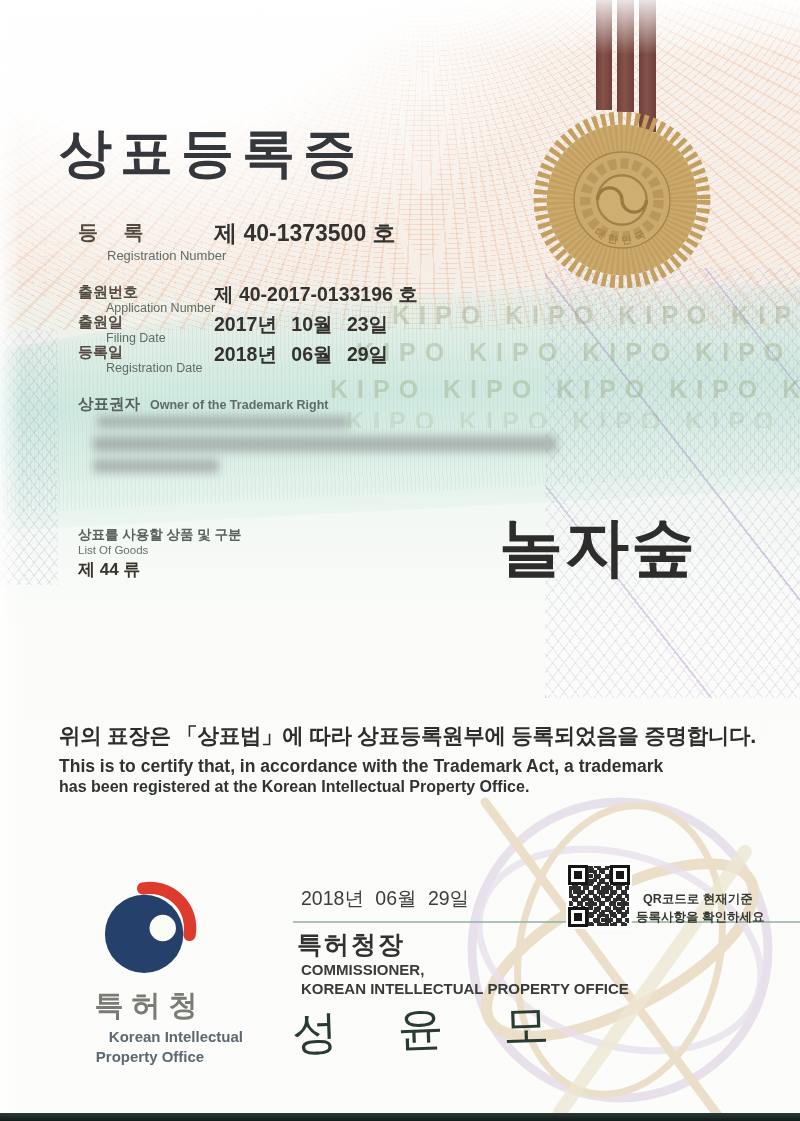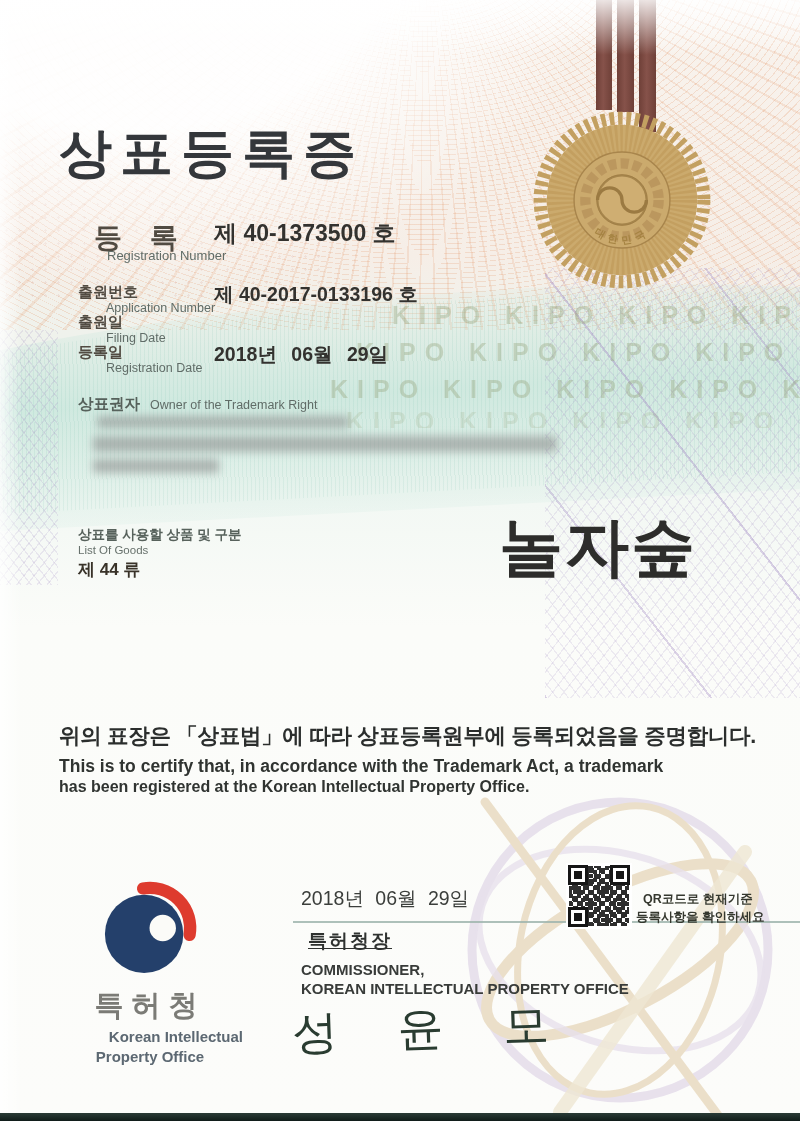--- a/index.html
+++ b/index.html
@@ -45,49 +45,49 @@
   .ribbon-3{left:639px;width:17px;height:132px;}
   .seal-svg{left:528px;top:106px;}
   .sphere-svg{left:420px;top:790px;opacity:.5;}
   
   .title-ko{left:59px;top:118px;font-size:53px;font-weight:700;letter-spacing:8px;color:#34373b;}
   .title-en{left:61px;top:169px;font-size:16px;font-weight:800;letter-spacing:.4px;color:#3c4341;}
   .lab-ko{font-weight:bold;color:#514b42;}
   .lab-en{color:#606c67;margin-left:28px;}
   .val{font-weight:bold;color:#33322f;}
   .date-val{word-spacing:9px;}
-  .f0-ko{left:94px;top:219px;font-size:28px;letter-spacing:10px;}
+  .f0-ko{left:78px;top:219px;font-size:20px;letter-spacing:10px;}
   .f0-en{left:79px;top:248px;font-size:13px;}
   .f0-val{left:214px;top:218px;font-size:23px;}
   .f1-ko{left:78px;top:283px;font-size:15px;}
   .f1-en{left:78px;top:301px;font-size:12.5px;}
   .f1-val{left:214px;top:281px;font-size:19.5px;}
   .f2-ko{left:78px;top:313px;font-size:15px;}
   .f2-en{left:78px;top:331px;font-size:12.5px;}
   .f2-val{left:214px;top:311px;font-size:19.5px;}
   .f3-ko{left:78px;top:343px;font-size:15px;}
   .f3-en{left:78px;top:361px;font-size:12.5px;}
   .f3-val{left:214px;top:341px;font-size:19.5px;}
   .owner-label{left:78px;top:394px;font-size:15.5px;}
-  .owner-label .lab-en{font-size:12.5px;font-weight:normal;margin-left:10px;}
+  .owner-label .lab-en{font-size:12.5px;font-weight:bold;margin-left:10px;}
   .blur-bar{background:#878787;filter:blur(4px);opacity:.55;border-radius:2px;}
   .ob1{left:97px;top:416px;width:252px;height:12px;}
   .ob2{left:93px;top:436px;width:464px;height:16px;}
   .ob3{left:93px;top:459px;width:126px;height:14px;}
   .goods-ko{left:78px;top:526px;font-size:13.5px;font-weight:bold;color:#57625c;}
   .goods-en{left:78px;top:544px;font-size:11.5px;color:#67716c;}
   .goods-class{left:78px;top:558px;font-size:17px;font-weight:800;color:#393329;}
   .goods-items{left:78px;top:580px;font-size:20px;font-weight:800;color:#33312d;}
   .trademark{left:448px;top:504px;width:300px;text-align:center;font-size:64px;font-weight:900;letter-spacing:2px;color:#2d2d2b;}
   .stmt-ko{left:59px;top:721px;font-size:21.5px;font-weight:800;color:#2b2e2d;letter-spacing:-.3px;}
   .stmt-en1{left:59px;top:756px;font-size:17.5px;font-weight:800;color:#303431;}
   .stmt-en2{left:59px;top:778px;font-size:16px;font-weight:800;color:#303431;}
   .issue-date{left:301px;top:885px;font-size:19.5px;color:#3b3e3b;word-spacing:6px;}
   .sig-rule{left:293px;top:921px;width:507px;height:1.5px;background:#9fb5ae;opacity:.85;}
-  .comm-ko{left:308px;top:928px;font-size:19px;font-weight:800;letter-spacing:2px;color:#2f3230;text-decoration:underline;}
+  .comm-ko{left:297px;top:928px;font-size:25px;font-weight:800;letter-spacing:2px;color:#2f3230;}
   .comm-en1{left:301px;top:961px;font-size:15px;font-weight:800;color:#383b39;}
   .comm-en2{left:301px;top:980px;font-size:15px;font-weight:800;color:#383b39;}
   .signature{left:292px;top:998px;font-size:46px;color:#2a3c31;letter-spacing:24px;transform:rotate(-2deg);font-family:"Liberation Serif",serif;}
   
   .qr{left:566px;top:863px;width:62px;height:62px;background:#fff;border:2px solid #fff;}
   .qr-pattern{position:absolute;inset:1px;opacity:.92;
     background-image:conic-gradient(#1c1c1c 25%,transparent 0 50%,#1c1c1c 0 75%,transparent 0),
                      conic-gradient(#1c1c1c 25%,transparent 0 50%,#1c1c1c 0 75%,transparent 0);
     background-size:8px 8px,11px 11px;background-position:0 0,3px 2px;}
   .qr-finder{position:absolute;width:14px;height:14px;border:3px solid #161616;background:#fff;}
@@ -159,20 +159,21 @@
   <div class="abs lab-ko f0-ko">등 록</div>
   <div class="abs lab-en f0-en">Registration Number</div>
   <div class="abs val f0-val">제 40-1373500 호</div>
 
   <div class="abs lab-ko f1-ko">출원번호</div>
   <div class="abs lab-en f1-en">Application Number</div>
   <div class="abs val f1-val">제 40-2017-0133196 호</div>
 
   <div class="abs lab-ko f2-ko">출원일</div>
   <div class="abs lab-en f2-en">Filing Date</div>
+  <div class="abs val date-val f2-val">2017년 10월 23일</div>
 
   <div class="abs lab-ko f3-ko">등록일</div>
   <div class="abs lab-en f3-en">Registration Date</div>
   <div class="abs val date-val f3-val">2018년 06월 29일</div>
 
   <div class="abs owner-label">
     <span class="lab-ko" style="color:#56615b">상표권자</span><span class="lab-en">Owner of the Trademark Right</span>
   </div>
   <div class="abs blur-bar ob1"></div>
   <div class="abs blur-bar ob2"></div>

